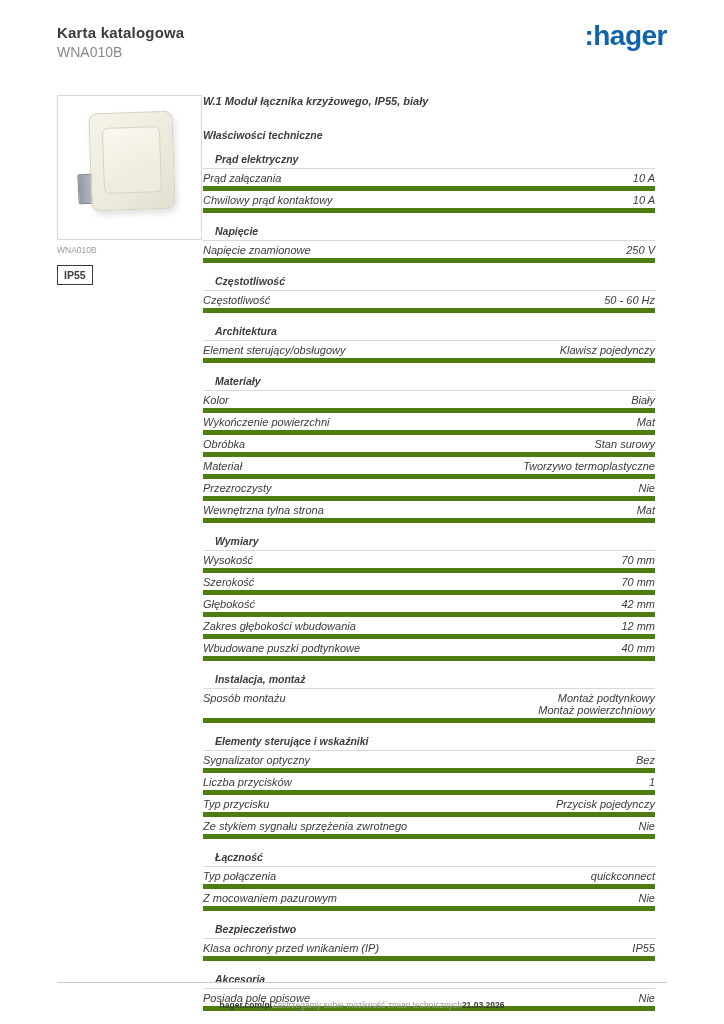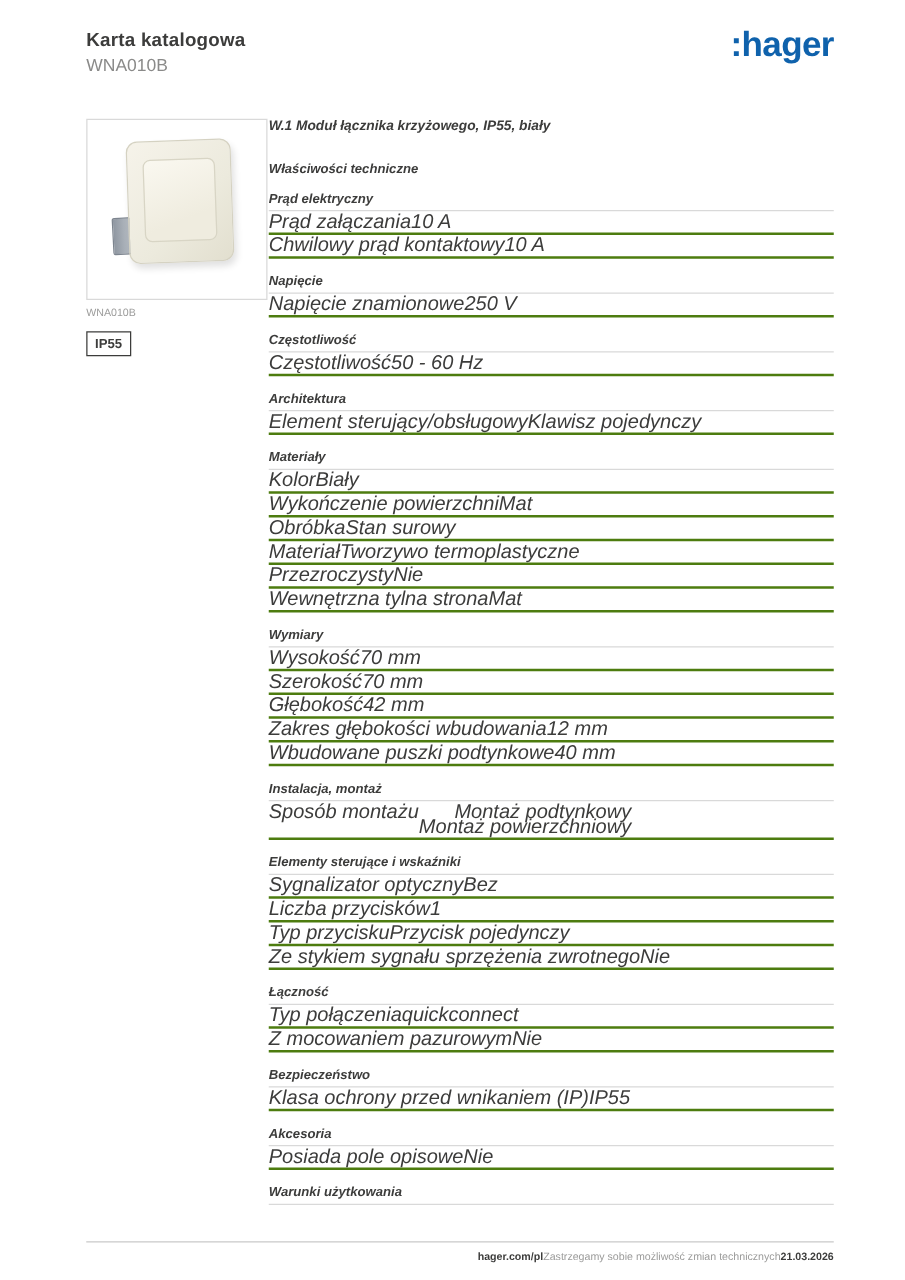--- a/index.html
+++ b/index.html
@@ -4,21 +4,21 @@
 <style>
   * { margin: 0; padding: 0; box-sizing: border-box; }
   html, body { background: #ffffff; }
   body {
     width: 724px; height: 1024px;
     font-family: "Liberation Sans", "DejaVu Sans", sans-serif;
     color: #3c3c3b;
     position: relative;
     overflow: hidden;
   }
-  .page { position: absolute; inset: 0; background: #fff; margin-left: 12px; }
+  .page { position: absolute; inset: 0; background: #fff; }
 
   
   .header { position: absolute; left: 57px; right: 57px; top: 24px; height: 50px; }
   .doc-title { font-size: 15px; font-weight: bold; color: #3c3c3b; letter-spacing: .2px; }
   .doc-ref { font-size: 14px; color: #8a8a89; margin-top: 3px; }
   .logo { position: absolute; right: 0; top: -4px; font-size: 28px; font-weight: bold; color: #0f62ac; letter-spacing: -0.5px; }
 
   
   .leftcol { position: absolute; left: 57px; top: 95px; width: 145px; }
   .product-image { width: 145px; height: 145px; border: 1px solid #d9d9d9; position: relative; background: #fff; overflow: hidden; }
@@ -48,38 +48,38 @@
   }
 
   
   .main { position: absolute; left: 203px; top: 95px; width: 452px; font-style: italic; }
   .product-title { font-size: 11px; font-weight: bold; margin-bottom: 22px; }
   .tech-props-title { font-size: 10.5px; font-weight: bold; margin-bottom: 4px; }
 
   .spec-section { margin-top: 8px; }
   .spec-header {
     font-size: 10.5px; font-weight: bold;
-    padding: 4px 0 3px 0;
+    padding: 4px 0 3px 12px;
     border-bottom: 1px solid #d9d9d9;
   }
   .spec-row {
-    display: flex; justify-content: flex-start; align-items: flex-start;
+    display: flex; justify-content: space-between; align-items: flex-start;
     padding: 2.5px 0;
-    border-bottom: 2px solid #4d7c0f;
-    font-size: 16px; line-height: 12px;
+    border-bottom: 5px solid #4d7c0f;
+    font-size: 11px; line-height: 12px;
   }
   .spec-label { color: #3c3c3b; }
   .spec-value { color: #3c3c3b; text-align: right; white-space: pre-line; }
 
   
   .footer {
     position: absolute; left: 57px; right: 57px; bottom: 14px;
     border-top: 1px solid #c9c9c9;
-    padding-top: 6px;
-    display: flex; justify-content: flex-end; align-items: baseline;
+    padding-top: 17px;
+    display: flex; justify-content: center; align-items: baseline;
     font-size: 8.5px;
   }
   .footer-left { font-weight: bold; color: #3c3c3b; }
   .footer-center { color: #9b9b9a; }
   .footer-right { font-weight: bold; color: #3c3c3b; }
 </style>
 </head>
 <body>
 
 <div class="page">

